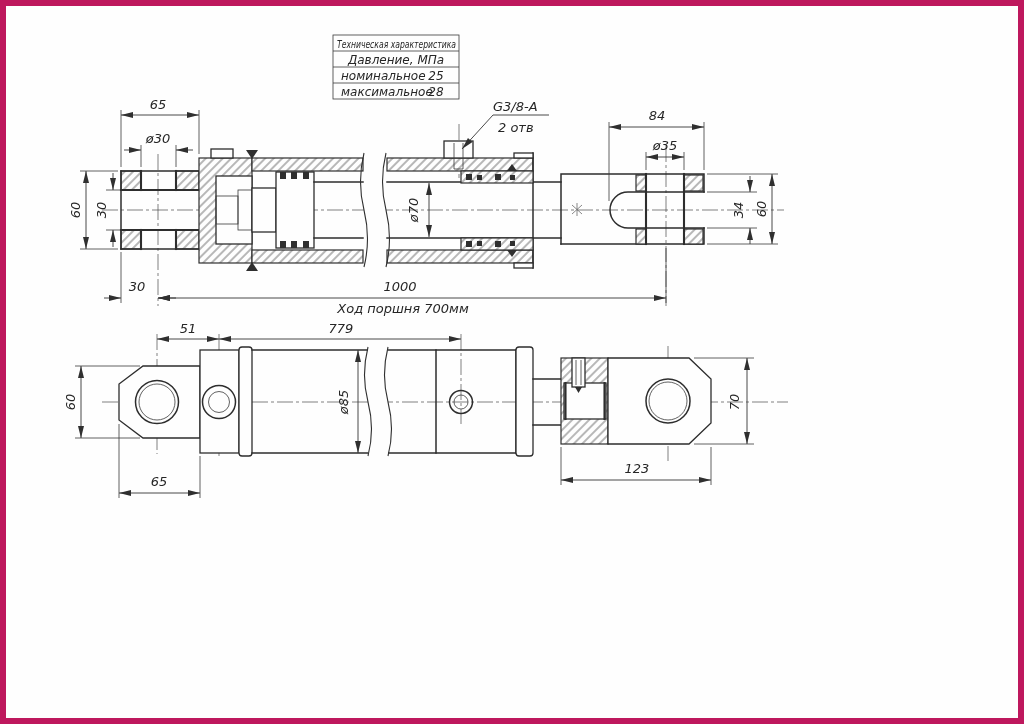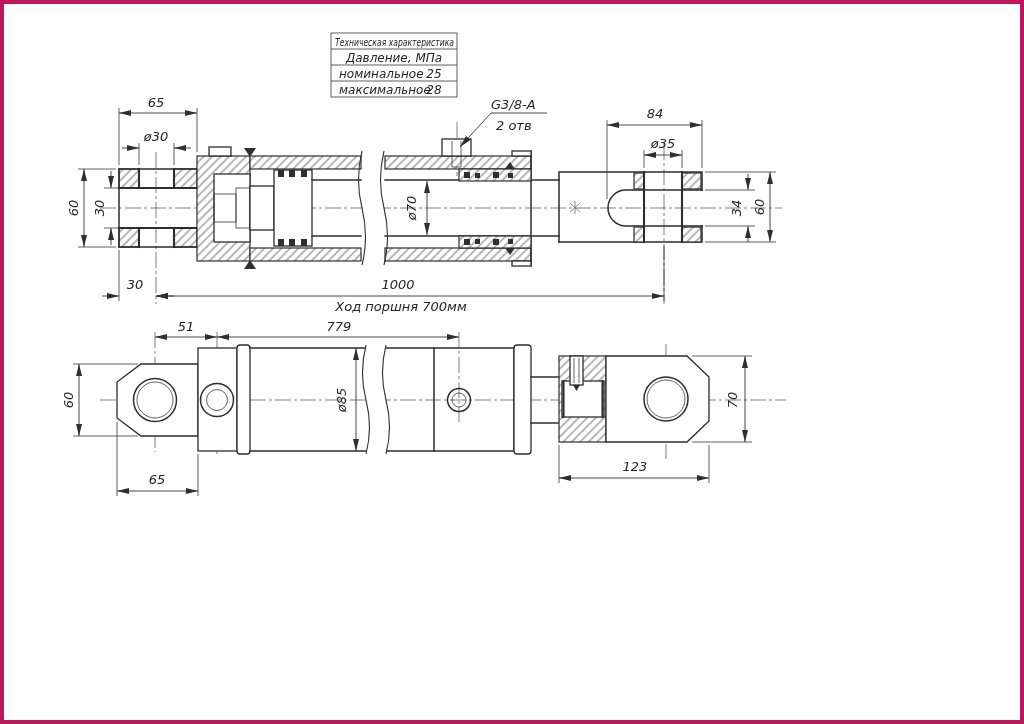--- a/index.html
+++ b/index.html
@@ -1,17 +1,17 @@
 <!DOCTYPE html>
 <html><head>
 <meta charset="utf-8">
 <style>
   html,body{margin:0;padding:0;background:#e8e8e8;}
   .sheet{width:1024px;height:724px;background:#fefefe;position:relative;margin:0 auto;
-         border:4px solid #be185d;box-sizing:border-box;}
+         border:6px solid #be185d;box-sizing:border-box;}
   svg{display:block}
   .ol   {stroke:#2d2d2d;stroke-width:1.5;fill:none;stroke-linecap:square}
   .ol2  {stroke:#2d2d2d;stroke-width:2.1;fill:none;stroke-linecap:square}
   .thin {stroke:#3a3a3a;stroke-width:.8;fill:none}
   .dimln{stroke:#353535;stroke-width:.9;fill:none}
   .cl   {stroke:#4a4a4a;stroke-width:.7;fill:none;stroke-dasharray:16 3 3 3}
   .wavy {stroke:#2f2f2f;stroke-width:1.1;fill:none}
   .hfill{fill:url(#h);stroke:#2d2d2d;stroke-width:1.2}
   .wfill{fill:#fefefe;stroke:#2d2d2d;stroke-width:1.3}
   .seal {fill:#2f2f2f;stroke:none}

